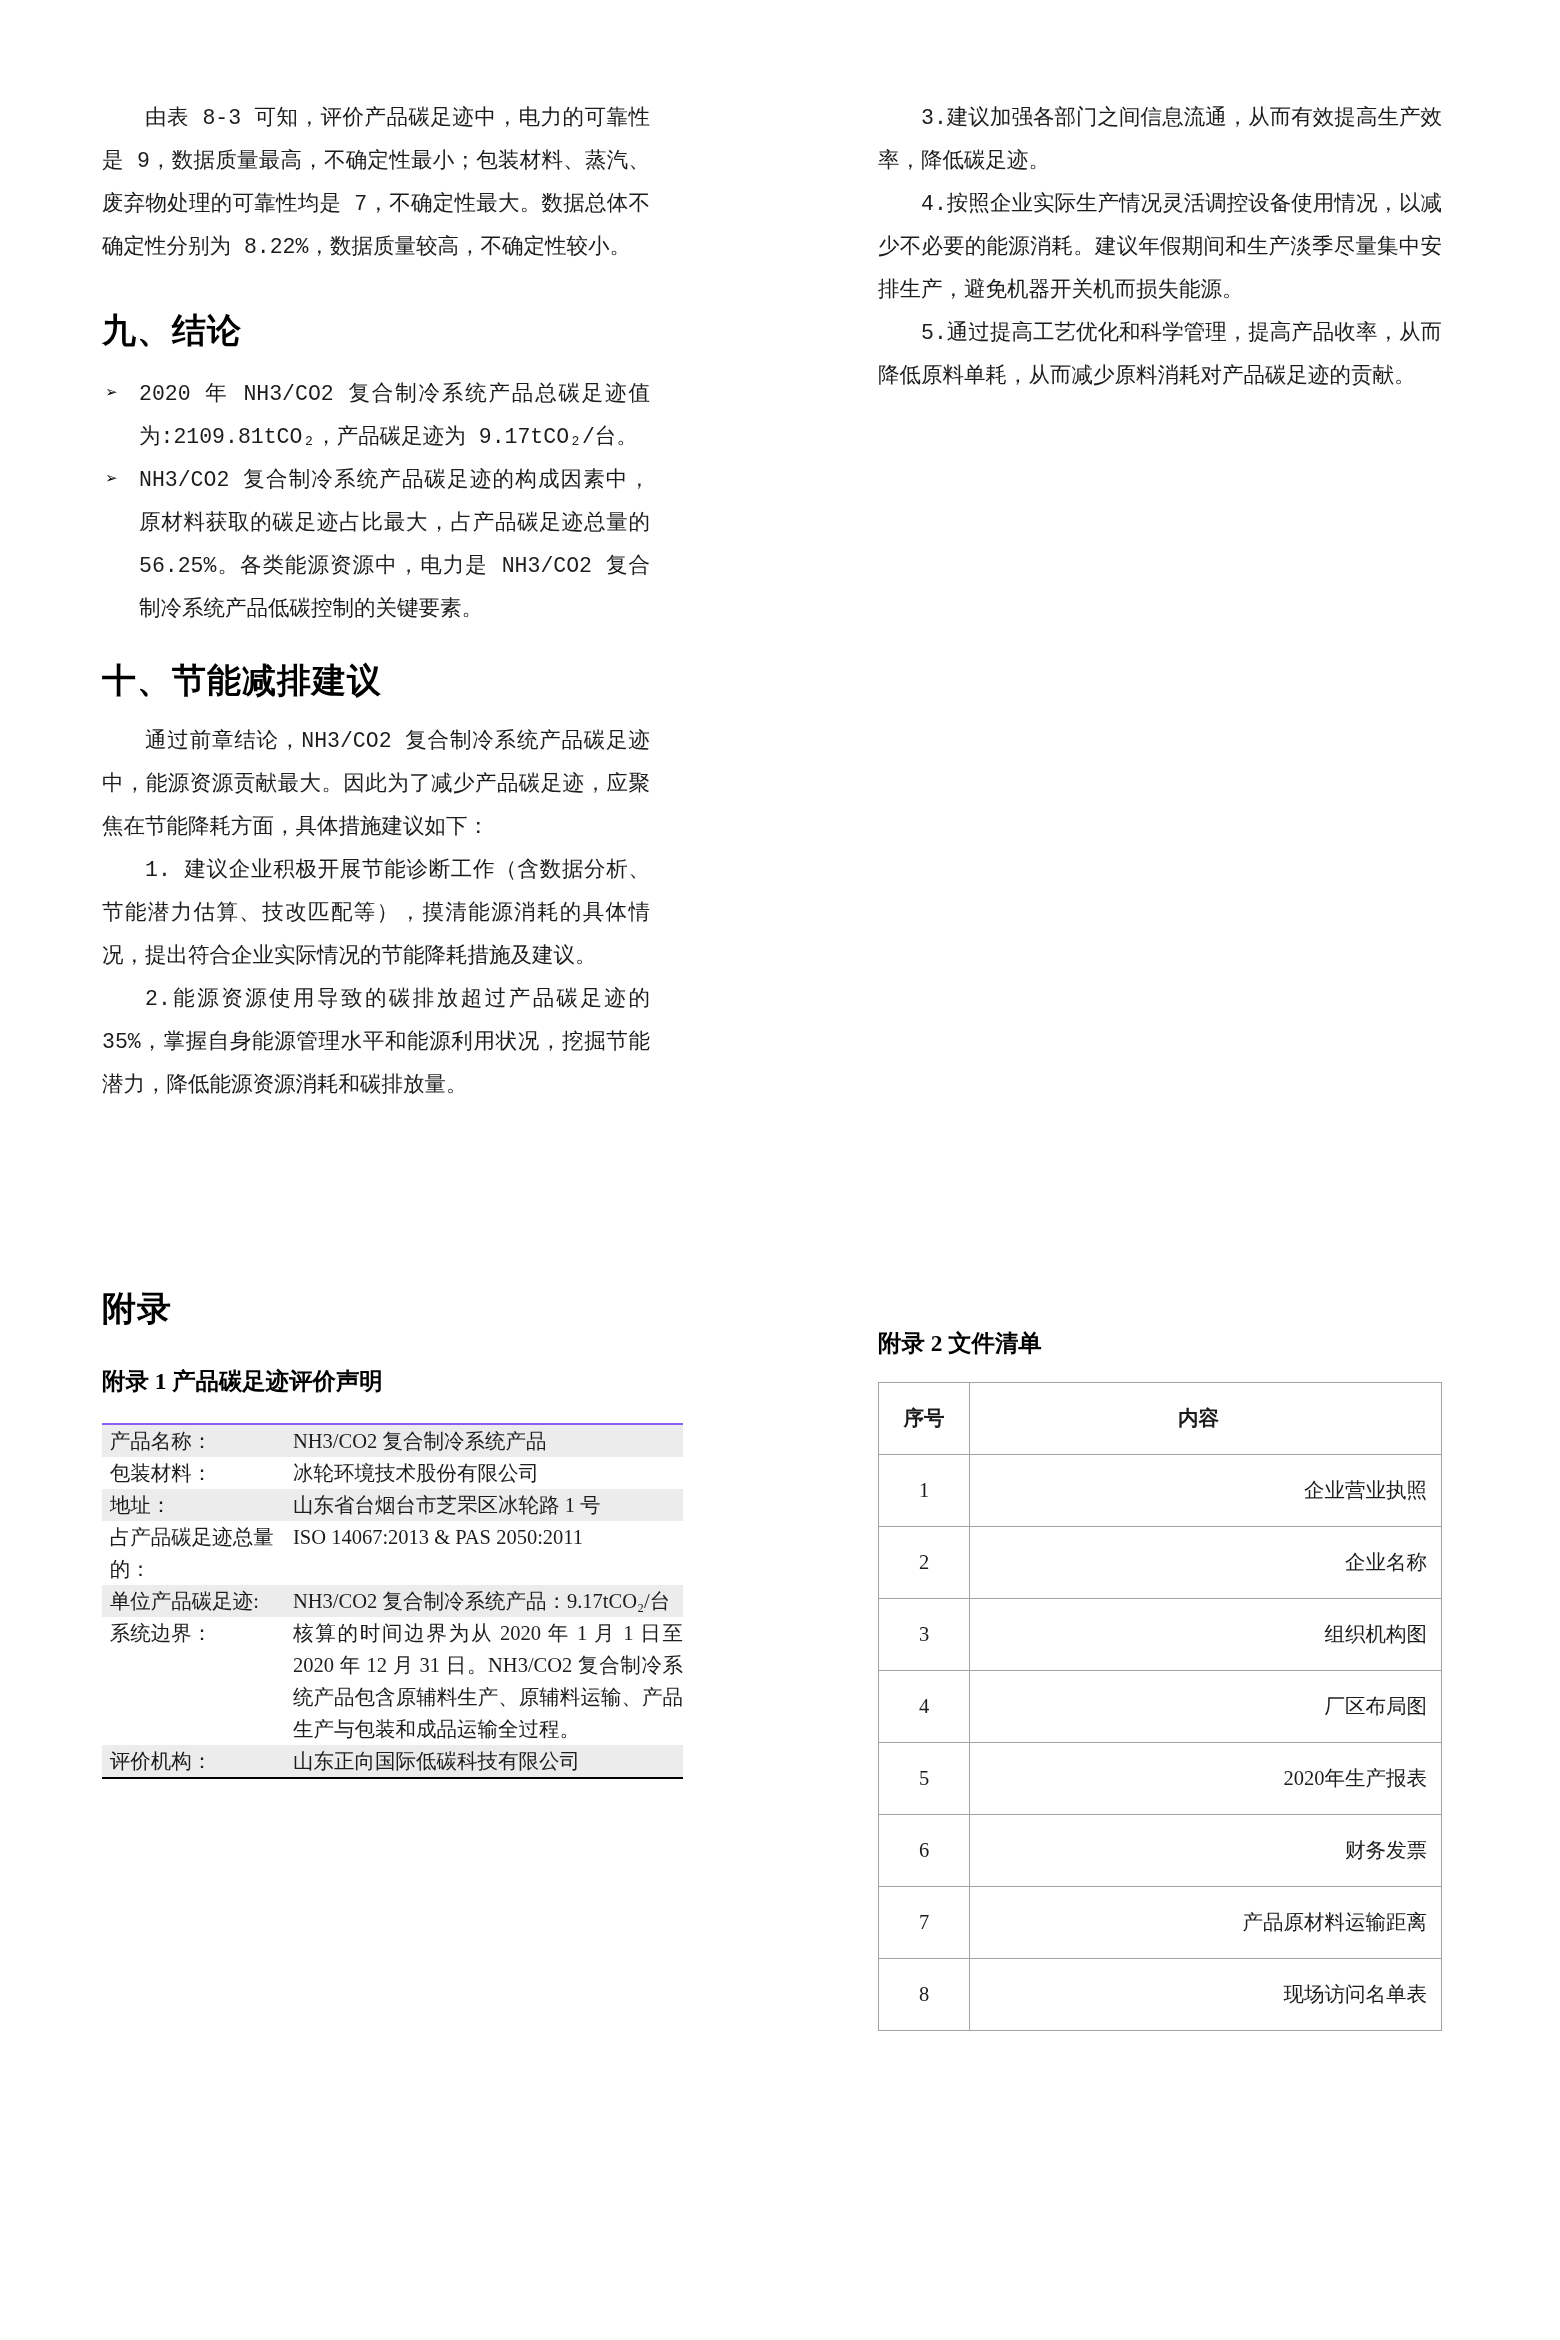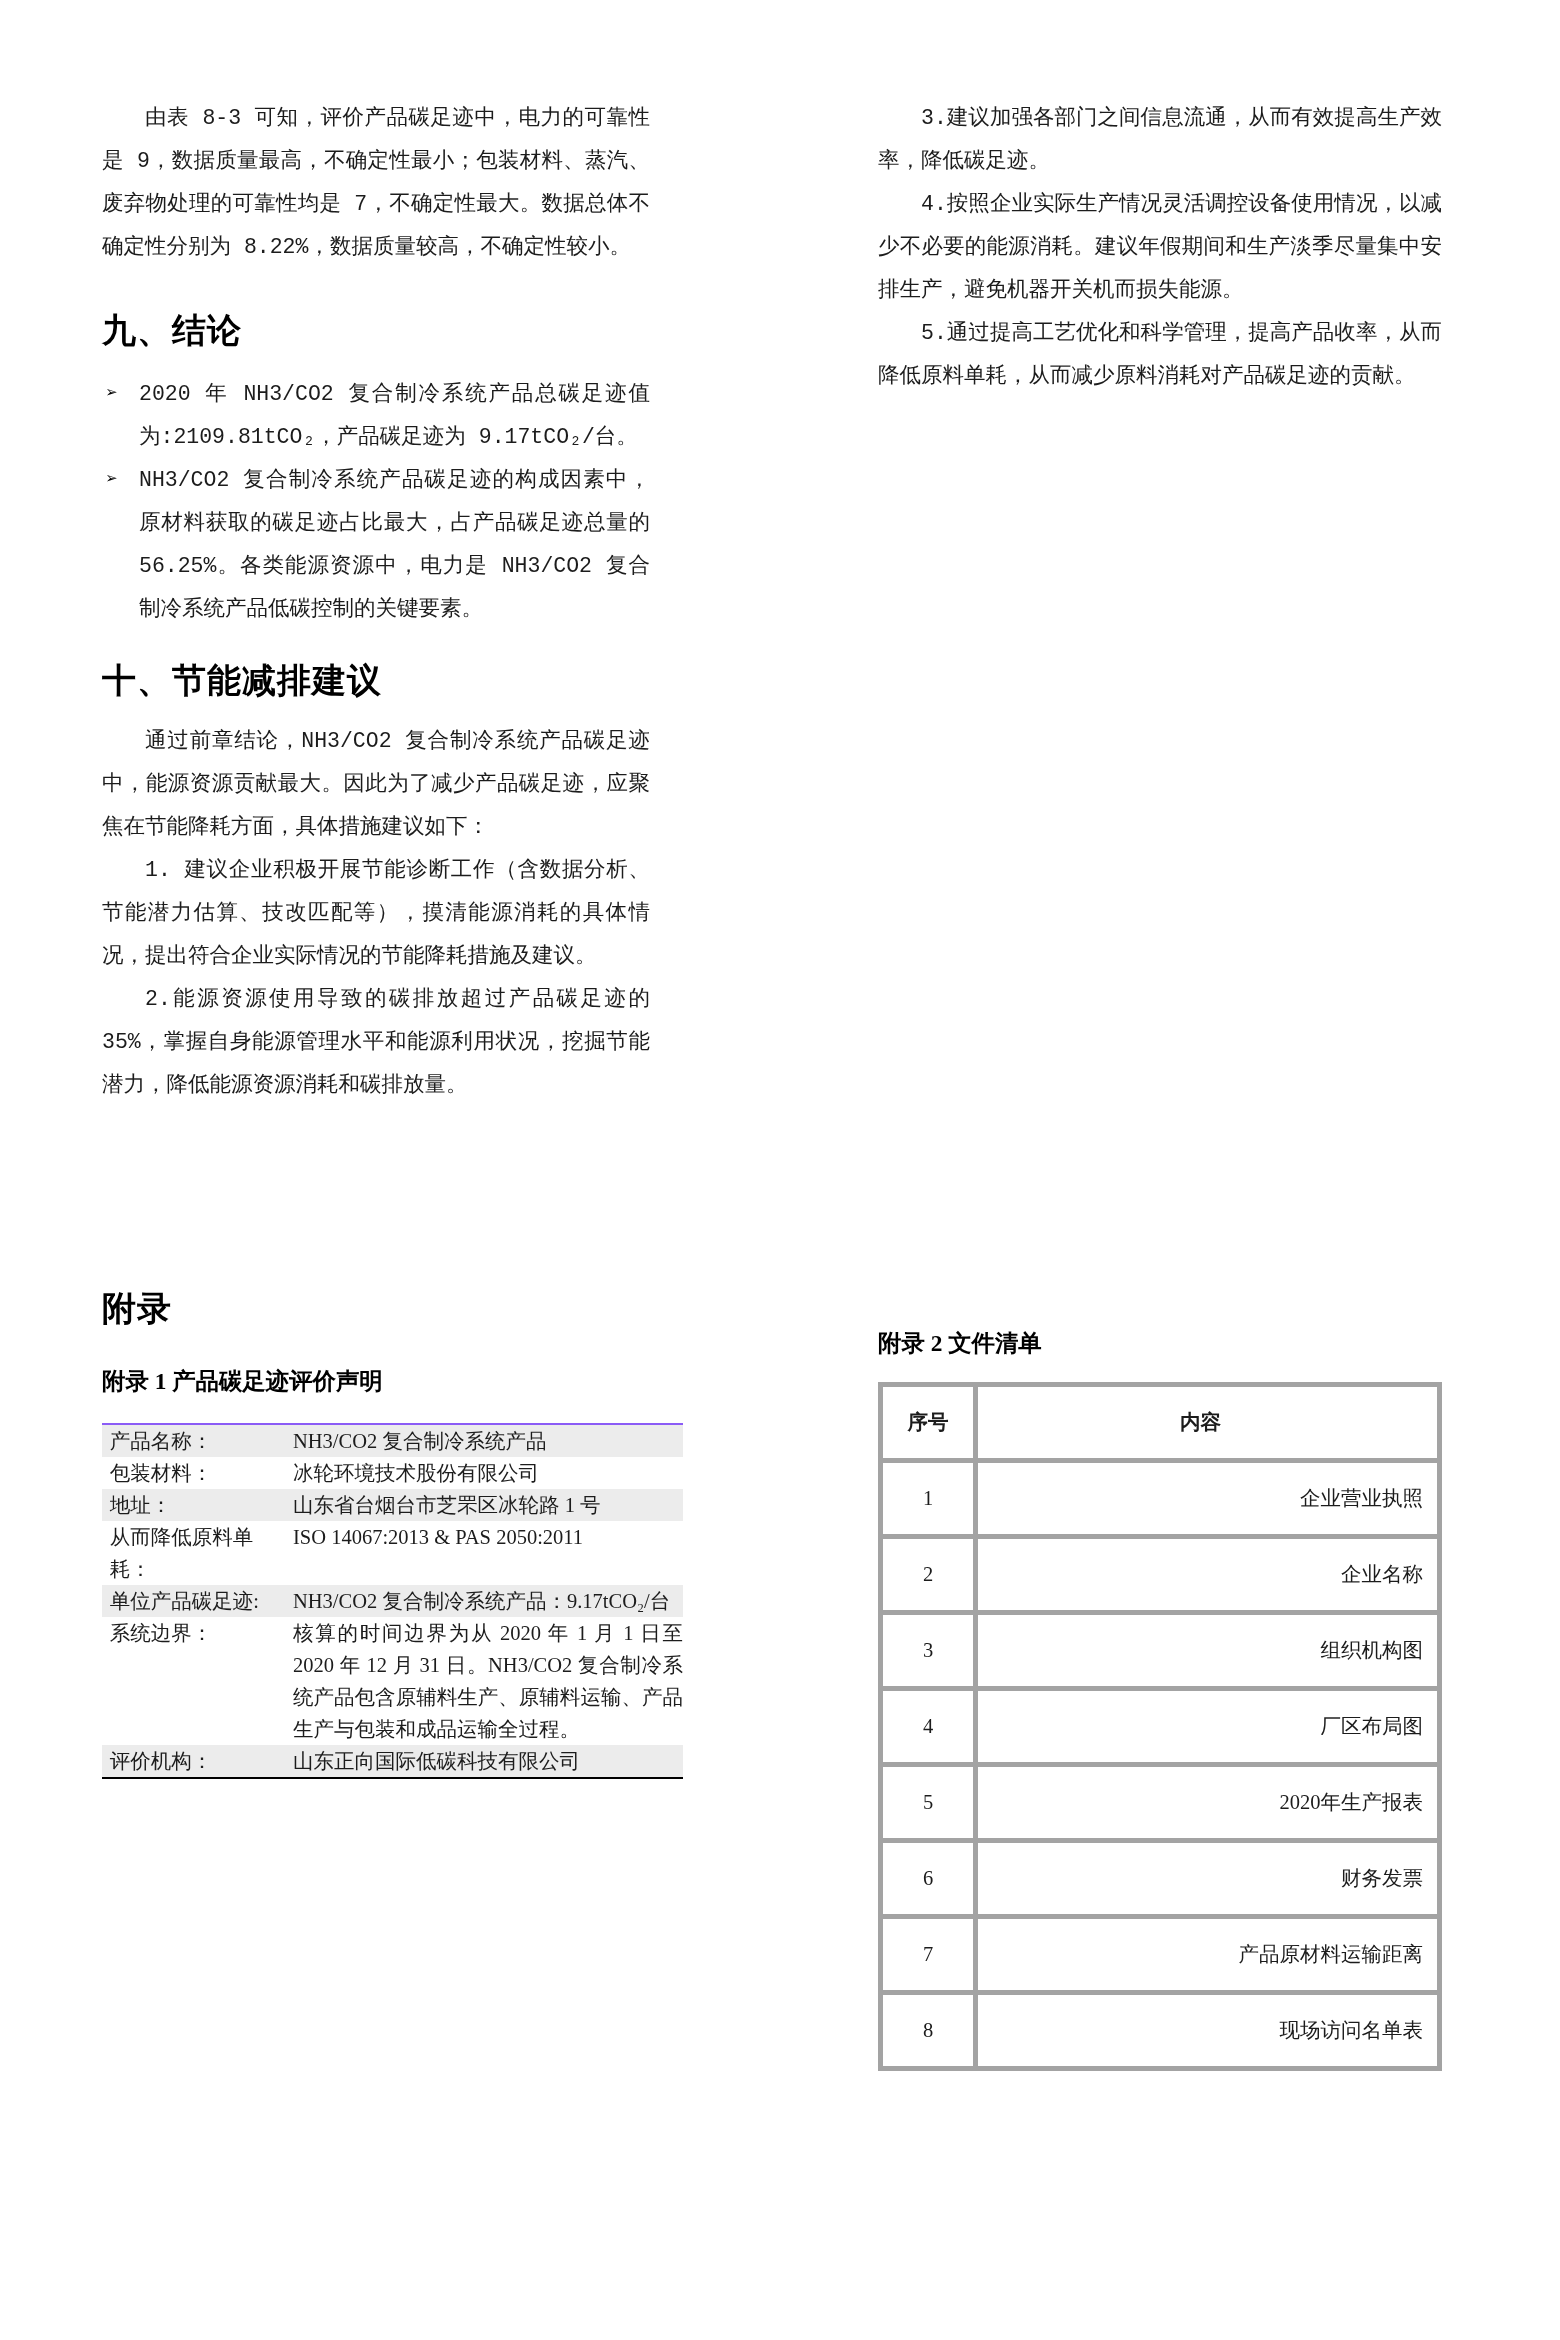--- a/index.html
+++ b/index.html
@@ -49,21 +49,21 @@
   .decl-row.shaded{background:#ececec;}
   .decl-label{width:191px;flex:0 0 191px;padding:0 5.9px 0 7.8px;box-sizing:border-box;}
   .decl-value{flex:1;text-align:justify;padding-right:0;}
 
   
   .file-table{
     margin-top:21.5px;width:564px;
     border-collapse:collapse;font-size:20.5px;
   }
   .file-table th,.file-table td{
-    border:5px solid #a3a3a3;height:43px;padding:14px;
+    border:1px solid #a3a3a3;height:43px;padding:14px;
     font-weight:normal;color:#1c1c1c;
   }
   .file-table th{font-weight:bold;}
   .col-no{width:62px;text-align:center;}
   .col-content{text-align:right;padding-left:11.7px;}
   .file-table th.col-content{text-align:center;padding-left:0;}
 
   .appendix-title{margin:0 0 33px 0;}
 </style>
 </head>
@@ -111,21 +111,21 @@
       </div>
       <div class="decl-row">
         <div class="decl-label">包装材料：</div>
         <div class="decl-value">冰轮环境技术股份有限公司</div>
       </div>
       <div class="decl-row shaded">
         <div class="decl-label">地址：</div>
         <div class="decl-value">山东省台烟台市芝罘区冰轮路 1 号</div>
       </div>
       <div class="decl-row">
-        <div class="decl-label">从而降低原料单耗：</div>
+        <div class="decl-label">占产品碳足迹总量的：</div>
         <div class="decl-value">ISO 14067:2013 &amp; PAS 2050:2011</div>
       </div>
       <div class="decl-row shaded">
         <div class="decl-label">单位产品碳足迹:</div>
         <div class="decl-value">NH3/CO2 复合制冷系统产品：9.17tCO₂/台</div>
       </div>
       <div class="decl-row">
         <div class="decl-label">系统边界：</div>
         <div class="decl-value">核算的时间边界为从 2020 年 1 月 1 日至 2020 年 12 月 31 日。NH3/CO2 复合制冷系统产品包含原辅料生产、原辅料运输、产品生产与包装和成品运输全过程。</div>
       </div>

